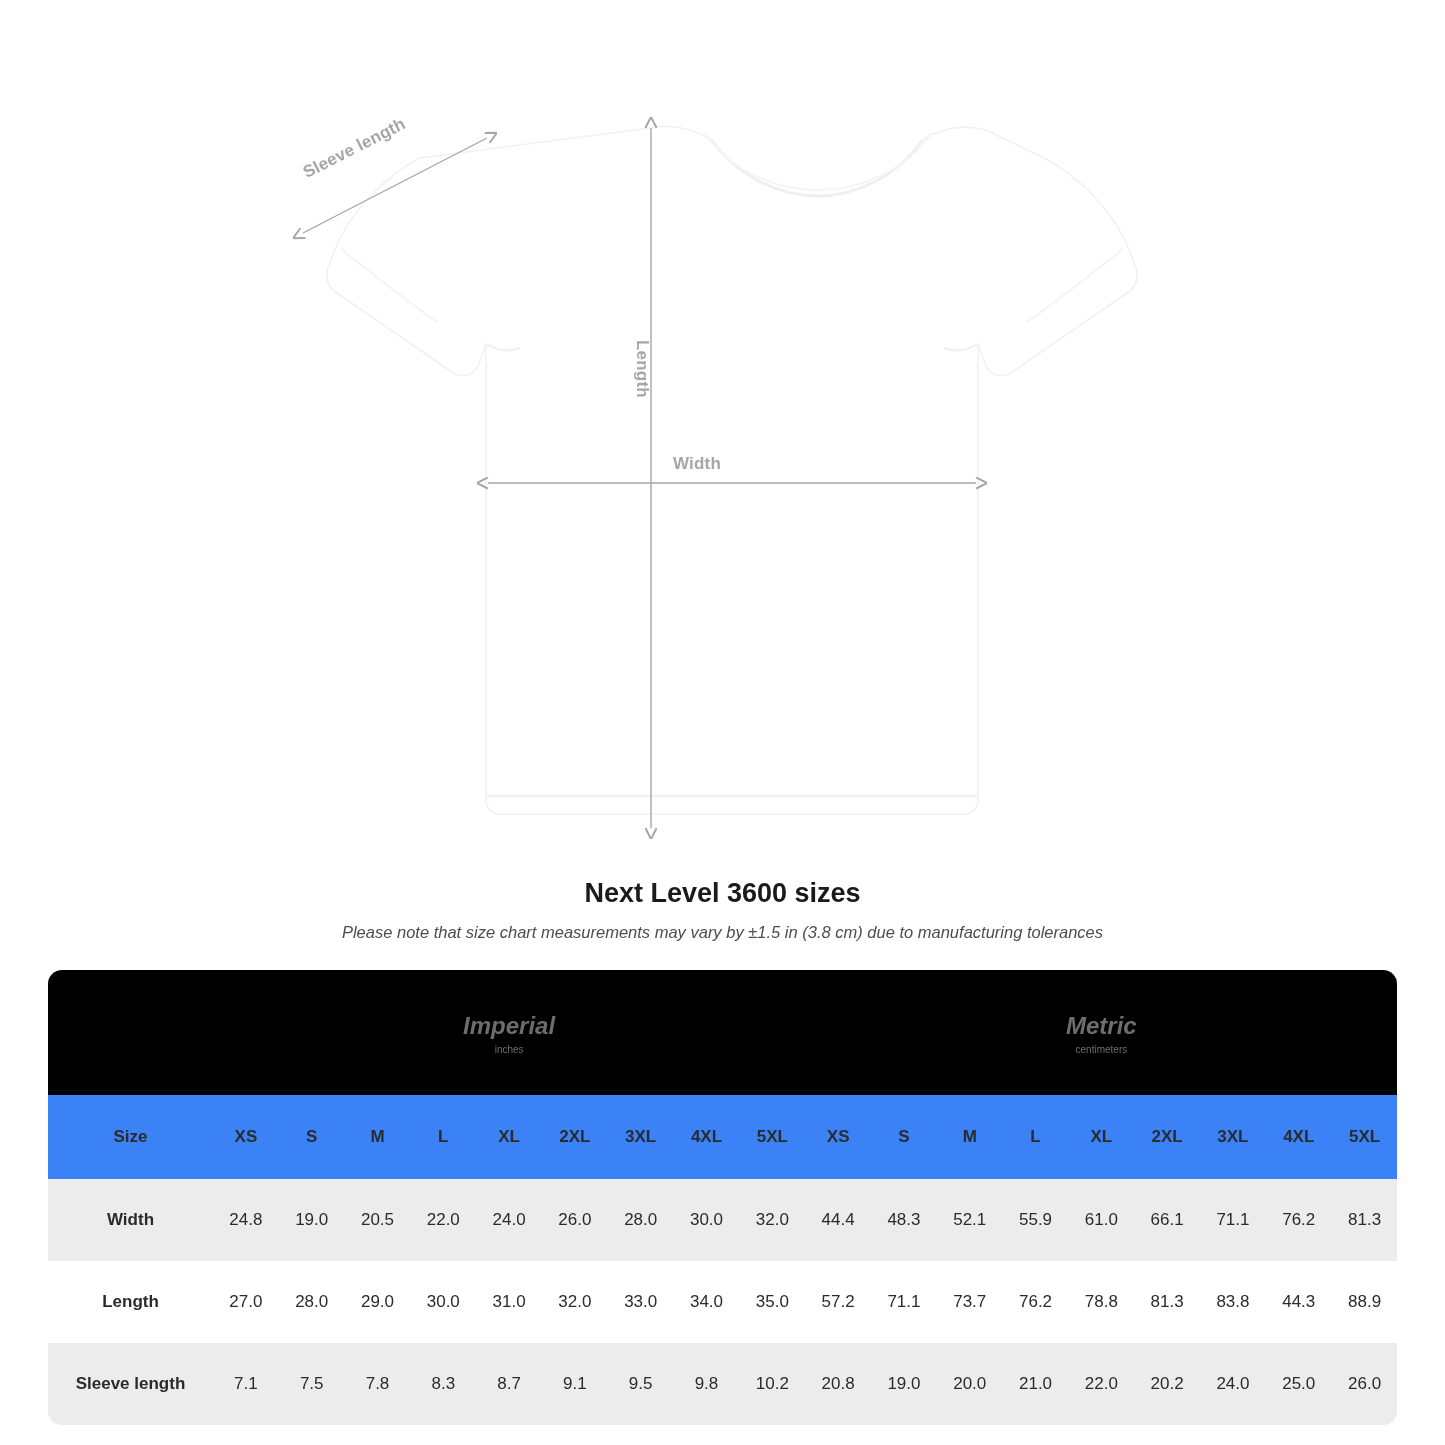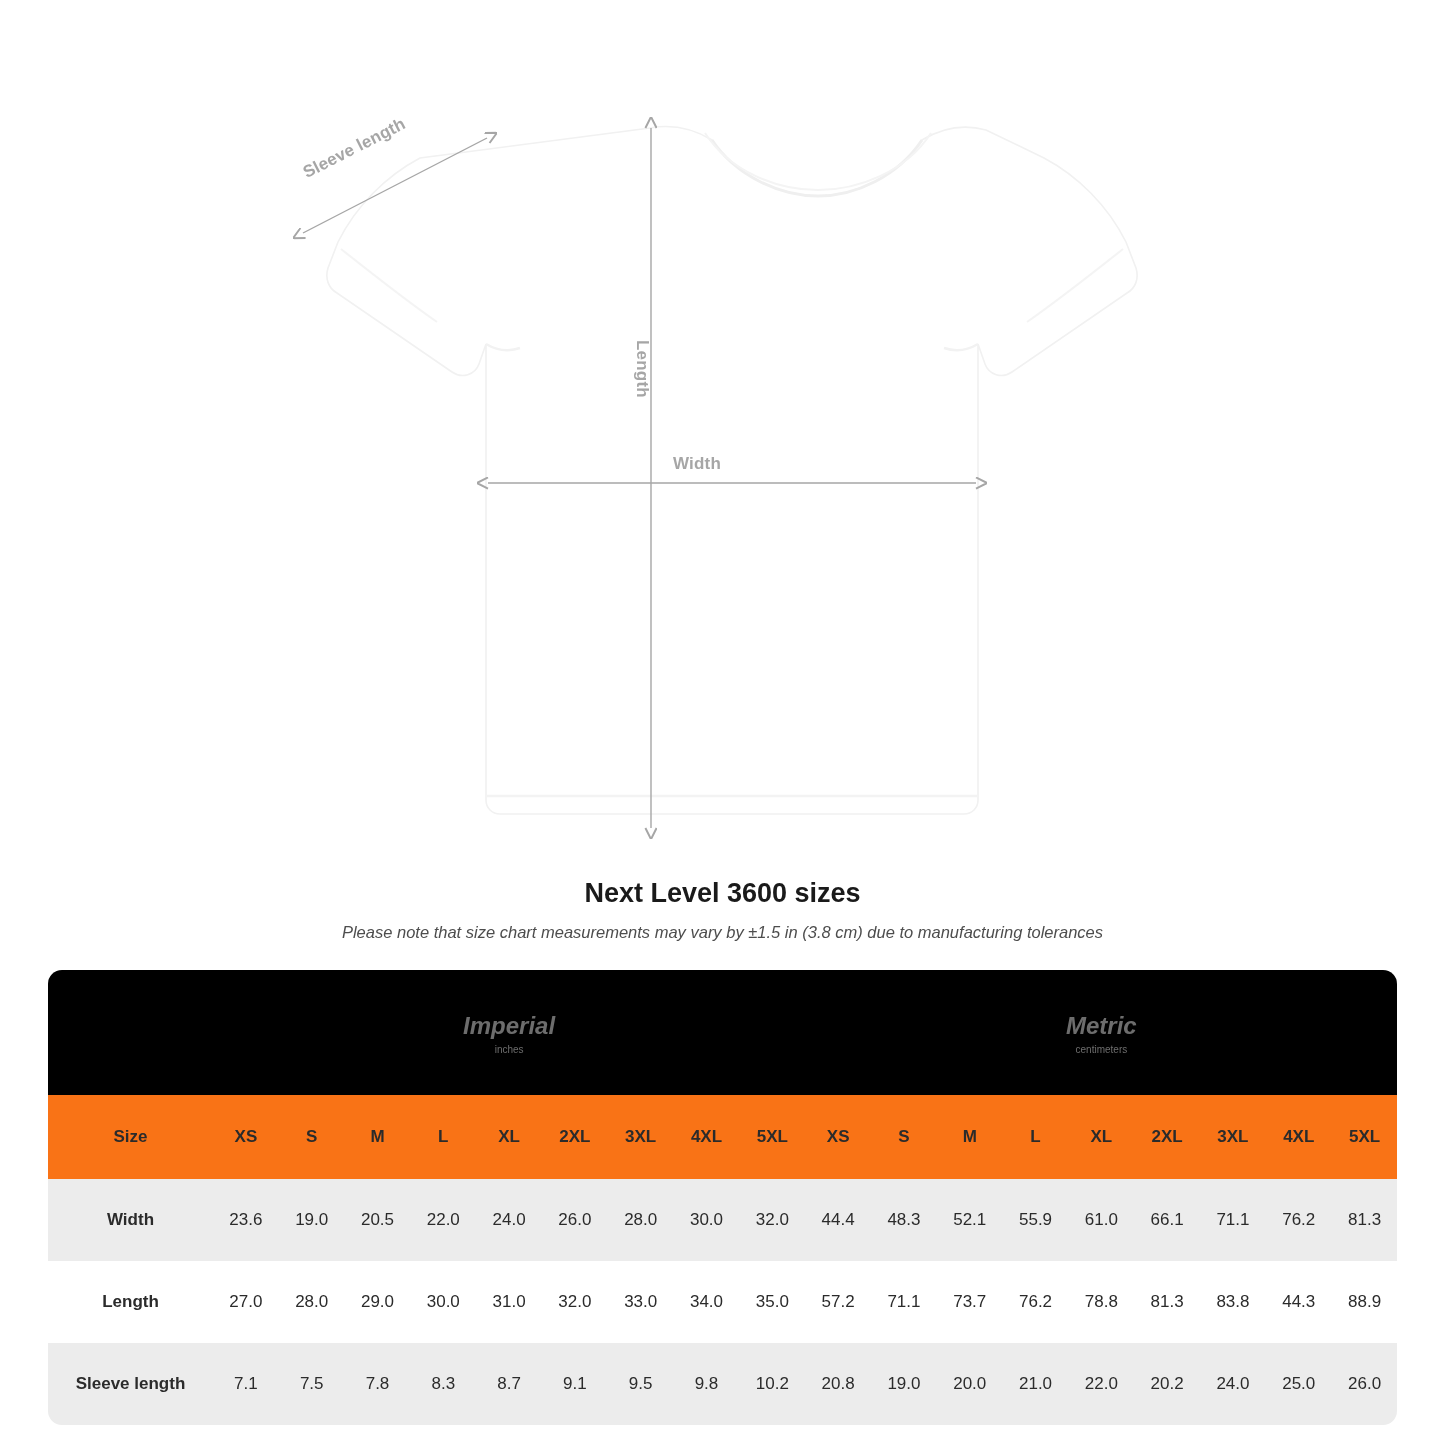--- a/index.html
+++ b/index.html
@@ -103,21 +103,21 @@
     line-height: 1.25;
   }
   .system-unit {
     font-size: 10px;
     color: #6d6d6d;
     font-style: normal;
     font-weight: normal;
     margin-top: 3px;
   }
   .hdr-row td {
-    background: #f97316;
+    background: #3b82f6;
     height: 82px;
     font-size: 17px;
     font-weight: bold;
     color: #2b2b2b;
   }
   .row-label {
     font-size: 17px;
     font-weight: bold;
     color: #2b2b2b;
   }
@@ -261,21 +261,21 @@
           <td>L</td>
           <td>XL</td>
           <td>2XL</td>
           <td>3XL</td>
           <td>4XL</td>
           <td>5XL</td>
         </tr>
 
         <tr class="data-row shade">
           <td class="row-label">Width</td>
-          <td>23.6</td>
+          <td>24.8</td>
           <td>19.0</td>
           <td>20.5</td>
           <td>22.0</td>
           <td>24.0</td>
           <td>26.0</td>
           <td>28.0</td>
           <td>30.0</td>
           <td>32.0</td>
           <td>44.4</td>
           <td>48.3</td>

